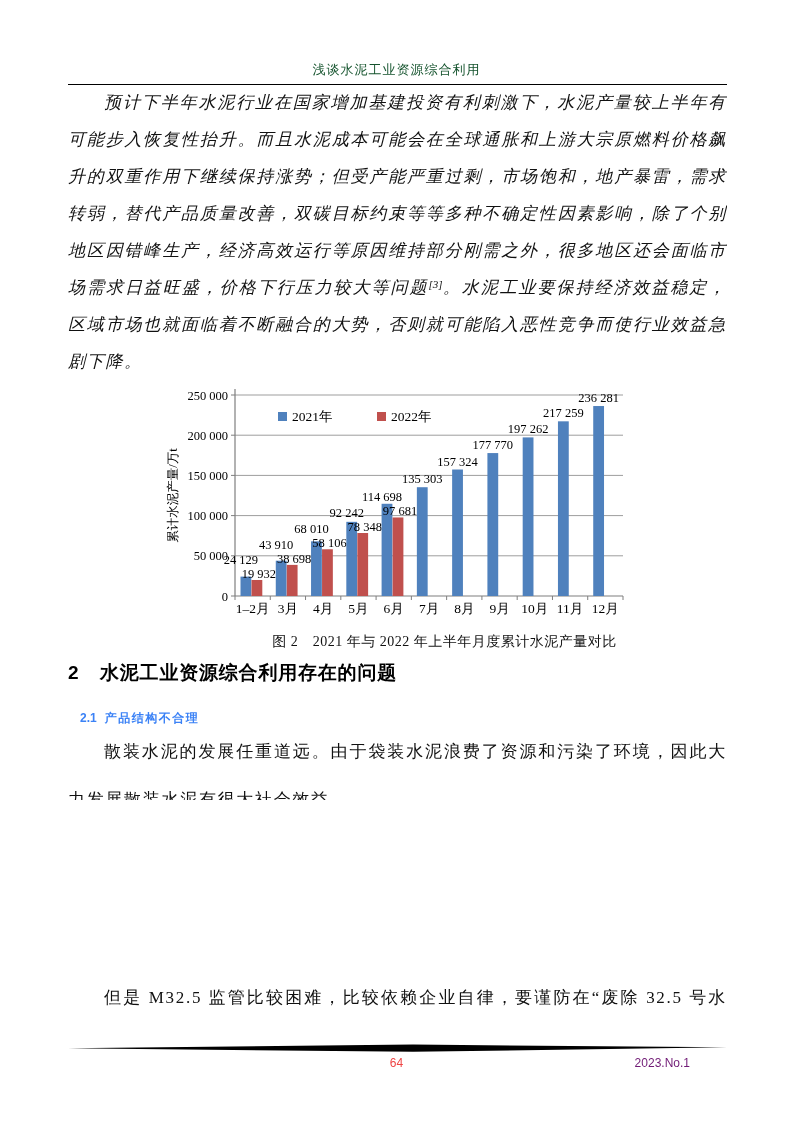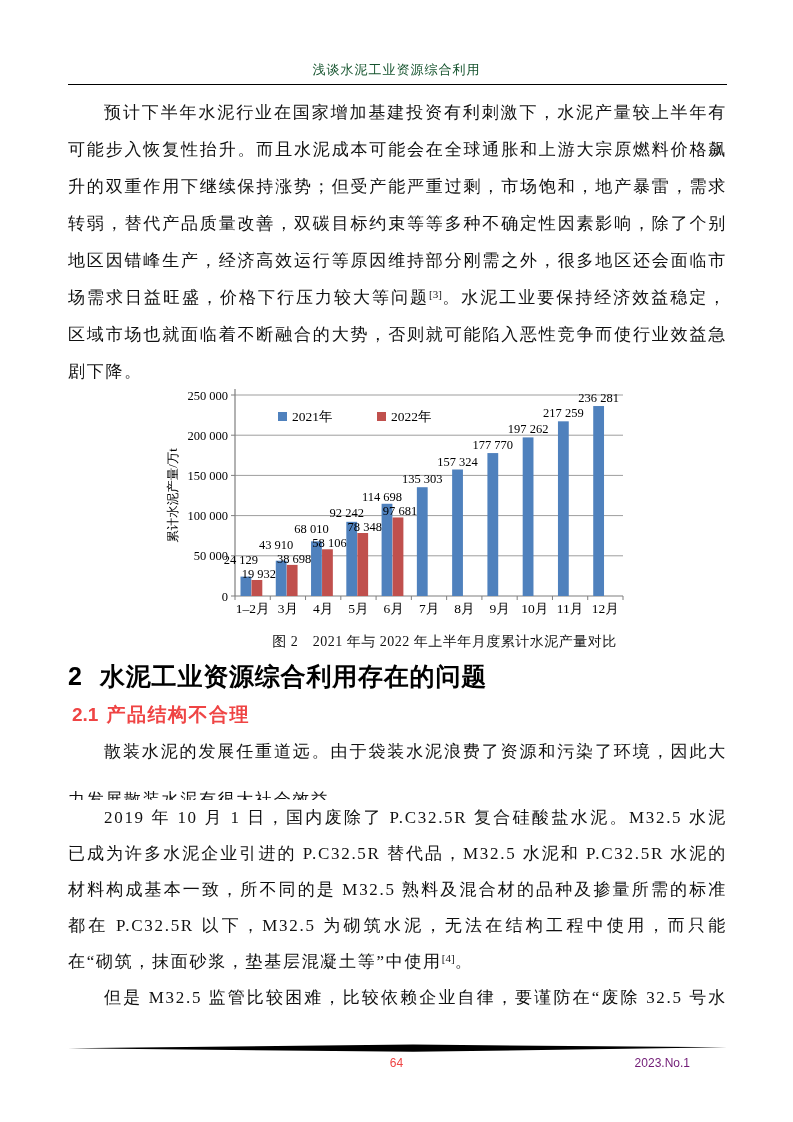--- a/index.html
+++ b/index.html
@@ -16,42 +16,42 @@
   .header-rule{
     position:absolute;top:84px;left:68px;width:659px;height:0;
     border-top:1.5px solid #000;
   }
   .para{
     position:absolute;left:68px;width:659px;
     font-size:17px;line-height:37px;letter-spacing:1.7px;
     text-align:justify;text-justify:inter-character;
     text-indent:36px;overflow:hidden;margin:0;
   }
-  .p1{top:94px;height:296px;}
+  .p1{top:84px;height:296px;font-style:italic;}
   .p2{top:728px;height:72px;line-height:48px;}
   .p3{top:800px;height:180px;line-height:36px;}
   .p4{top:980px;height:37px;line-height:36px;}
   sup.cite{font-size:11px;letter-spacing:0;vertical-align:5px;line-height:0;}
   .figure{position:absolute;left:165px;top:386px;width:482px;height:250px;margin:0;}
   .figure svg{display:block;}
   .figure svg text{font-family:"Liberation Serif", serif;}
   .caption{
     position:absolute;top:633px;left:0;width:100%;
     text-align:center;font-size:14px;letter-spacing:0.5px;margin-left:48px;
   }
   .h2{
     position:absolute;top:660px;left:68px;margin:0;
     font-family:"Liberation Sans", sans-serif;
-    font-size:25px;font-weight:bold;letter-spacing:0.8px;color:#000;
+    font-size:19px;font-weight:bold;letter-spacing:0.8px;color:#000;
   }
   .h2 .h-num{display:inline-block;width:32px;letter-spacing:0;}
   .h3{
-    position:absolute;top:698px;left:68px;margin:4px;
+    position:absolute;top:698px;left:68px;margin:12px;
     font-family:"Liberation Sans", sans-serif;
-    font-size:19px;font-weight:bold;letter-spacing:1.5px;color:#ef4444;
+    font-size:12px;font-weight:bold;letter-spacing:1.5px;color:#3b82f6;
   }
   .h3 .h-num{margin-right:8px;letter-spacing:0;}
   .footer-bar{position:absolute;left:68px;top:1044px;width:659px;height:8px;}
   .footer-page{
     position:absolute;top:1056px;left:0;width:100%;text-align:center;
     font-family:"Liberation Sans", sans-serif;font-size:12px;color:#ef4444;
   }
   .footer-issue{
     position:absolute;top:1056px;right:103px;
     font-family:"Liberation Sans", sans-serif;font-size:12px;color:#701a75;
@@ -152,21 +152,20 @@
   </figure>
 
   <div class="caption">图 2　2021 年与 2022 年上半年月度累计水泥产量对比</div>
 
   <h2 class="h2"><span class="h-num">2</span><span>水泥工业资源综合利用存在的问题</span></h2>
 
   <h3 class="h3"><span class="h-num">2.1</span><span>产品结构不合理</span></h3>
 
   <p class="para p2">散装水泥的发展任重道远。由于袋装水泥浪费了资源和污染了环境，因此大力发展散装水泥有很大社会效益。</p>
 
-  <p class="para p3"><span>2019 年 10 月 1 日，国内废除了 P.C32.5R 复合硅酸盐水泥。M32.5 水泥已成为许多水泥企业引进的 P.C32.5R 替代品，M32.5 水泥和 P.C32.5R 水泥的材料构成基本一致，所不同的是 M32.5 熟料及混合材的品种及掺量所需的标准都在 P.C32.5R 以下，M32.5 为砌筑水泥，无法在结构工程中使用，而只能在“砌筑，抹面砂浆，垫基层混凝土等”中使用</span><sup class="cite">[4]</sup><span>。</span></p>
 
   <p class="para p4">但是 M32.5 监管比较困难，比较依赖企业自律，要谨防在“废除 32.5 号水泥”</p>
 
   <svg class="footer-bar" width="659" height="8" viewBox="0 0 659 8">
     <polygon points="0,4.2 345,0.6 659,3.2 345,7.8" fill="#000"></polygon>
   </svg>
   <div class="footer-page">64</div>
   <div class="footer-issue">2023.No.1</div>
 
 </div>

